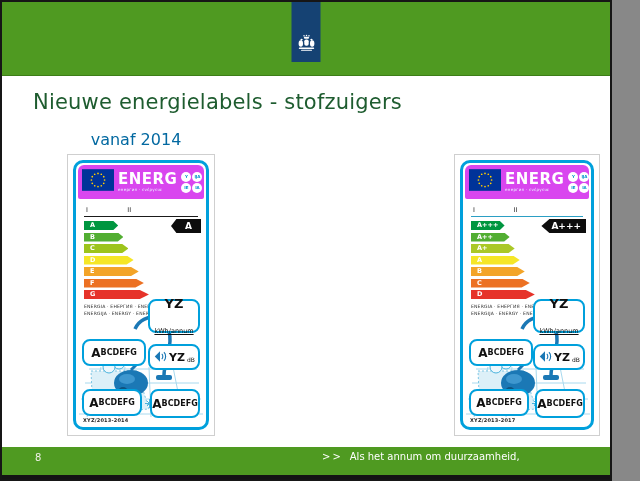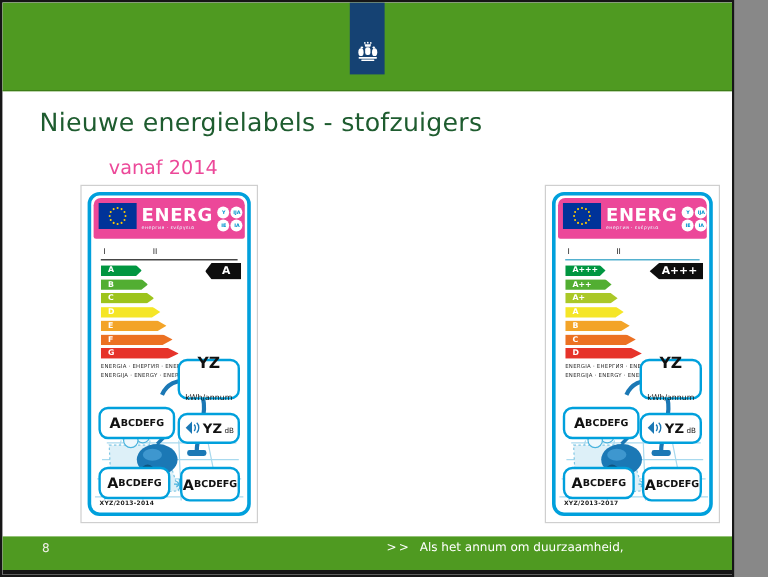--- a/index.html
+++ b/index.html
@@ -7,30 +7,30 @@
   .slide{
     position:relative;width:612px;height:481px;background:#fff;
     border:2px solid #161616;overflow:hidden;
     font-family:"DejaVu Sans","Liberation Sans",sans-serif;
   }
   
   .band{position:absolute;left:0;top:0;width:100%;height:74px;background:#4f9a21;border-bottom:1px solid #3d7d17;}
   .badge{position:absolute;left:50%;transform:translateX(-50%);top:0;width:29px;height:60px;background:#154273;display:flex;align-items:flex-end;justify-content:center;padding-bottom:4px;}
   
   .title{position:absolute;left:31px;top:88px;font-size:21px;color:#1e5c2f;letter-spacing:.2px;}
-  .caption{position:absolute;top:128px;width:148px;text-align:center;font-size:16px;color:#ec4899;}
+  .caption{position:absolute;top:128px;width:148px;text-align:center;font-size:16px;color:#0369a1;}
   .caption.c2014{left:60px;}
   .caption.c2017{left:410px;}
   
   .efr{position:absolute;top:152px;height:282px;background:#fff;border:1px solid #cfcfcf;padding:5px;}
   .efr.left{left:65px;width:148px;}
   .efr.right{left:452px;width:146px;}
   .elabel{position:relative;width:100%;height:100%;border:3px solid #00a0dc;border-radius:10px;background:#fff;overflow:hidden;}
   
-  .ehead{position:absolute;left:2px;right:2px;top:2px;height:34px;background:#ec4899;border-radius:6px 6px 2px 2px;display:flex;align-items:center;padding:0 4px;gap:3px;}
+  .ehead{position:absolute;left:2px;right:2px;top:2px;height:34px;background:#d946ef;border-radius:6px 6px 2px 2px;display:flex;align-items:center;padding:0 4px;gap:3px;}
   .euflag{flex:0 0 auto;}
   .ewordwrap{display:flex;flex-direction:column;line-height:1;margin-left:1px;}
   .eword{color:#fff;font-weight:bold;font-size:15px;letter-spacing:.5px;}
   .esub{color:#eaf7ff;font-size:4px;margin-top:1px;letter-spacing:.3px;}
   .ecircs{display:grid;grid-template-columns:10px 10px;grid-gap:1px;margin-left:1px;}
   .ecirc{width:10px;height:10px;border-radius:50%;background:#fff;color:#0092cc;font-size:4px;font-weight:bold;display:flex;align-items:center;justify-content:center;}
   
   .esect{position:absolute;left:8px;right:8px;top:40px;height:14px;border-bottom:1.5px solid #1a1a1a;font-size:6.5px;color:#222;}
   .esect .m1{position:absolute;left:2px;bottom:2px;}
   .esect .m2{position:absolute;left:38%;bottom:2px;margin-top:30px;}
@@ -39,21 +39,21 @@
   .earrow{height:9px;margin-bottom:2.5px;clip-path:polygon(0% 0%,86% 0%,100% 50%,86% 100%,0% 100%);display:flex;align-items:center;padding-left:6px;color:#fff;font-weight:bold;font-size:6.5px;line-height:1;}
   .eind{position:absolute;right:5px;top:56px;height:14px;min-width:30px;clip-path:polygon(18% 0,100% 0,100% 100%,18% 100%,0 50%);color:#fff;font-weight:bold;font-size:9px;display:flex;align-items:center;justify-content:center;padding:0 5px 0 10px;}
   
   .ewords{position:absolute;left:8px;top:141px;font-size:4.5px;line-height:1.5;color:#333;letter-spacing:.2px;}
   
   .ebox{position:absolute;background:#fff;border:2px solid #00a0dc;border-radius:8px;display:flex;align-items:center;justify-content:center;z-index:2;}
   .ebox .big{font-weight:bold;font-size:12px;color:#111;}
   .ebox .small{font-weight:bold;font-size:8px;color:#111;}
   .kwh{right:6px;top:136px;width:52px;height:34px;flex-direction:column;line-height:1;}
   .kwh .val{font-weight:bold;font-size:13px;color:#111;}
-  .kwh .unit{font-size:6.5px;color:#111;margin-top:18px;}
+  .kwh .unit{font-size:6.5px;color:#111;margin-top:18px;text-decoration:underline;}
   .cls-mid{left:6px;top:176px;width:64px;height:27px;}
   .noise{right:6px;top:181px;width:52px;height:26px;gap:2px;}
   .noise .val{font-weight:bold;font-size:11px;color:#111;}
   .noise .unit{font-size:6px;color:#111;align-self:flex-end;margin-bottom:5px;}
   .cls-bl{left:6px;top:226px;width:60px;height:27px;}
   .cls-br{right:6px;top:226px;width:50px;height:29px;}
   .ecode{position:absolute;left:7px;bottom:4px;font-size:5px;font-weight:bold;color:#222;z-index:2;letter-spacing:.2px;}
   .evac{position:absolute;left:3px;top:146px;z-index:1;}
   
   .footer{position:absolute;left:0;right:0;bottom:4px;height:28px;background:#4f9a21;color:#fff;}

